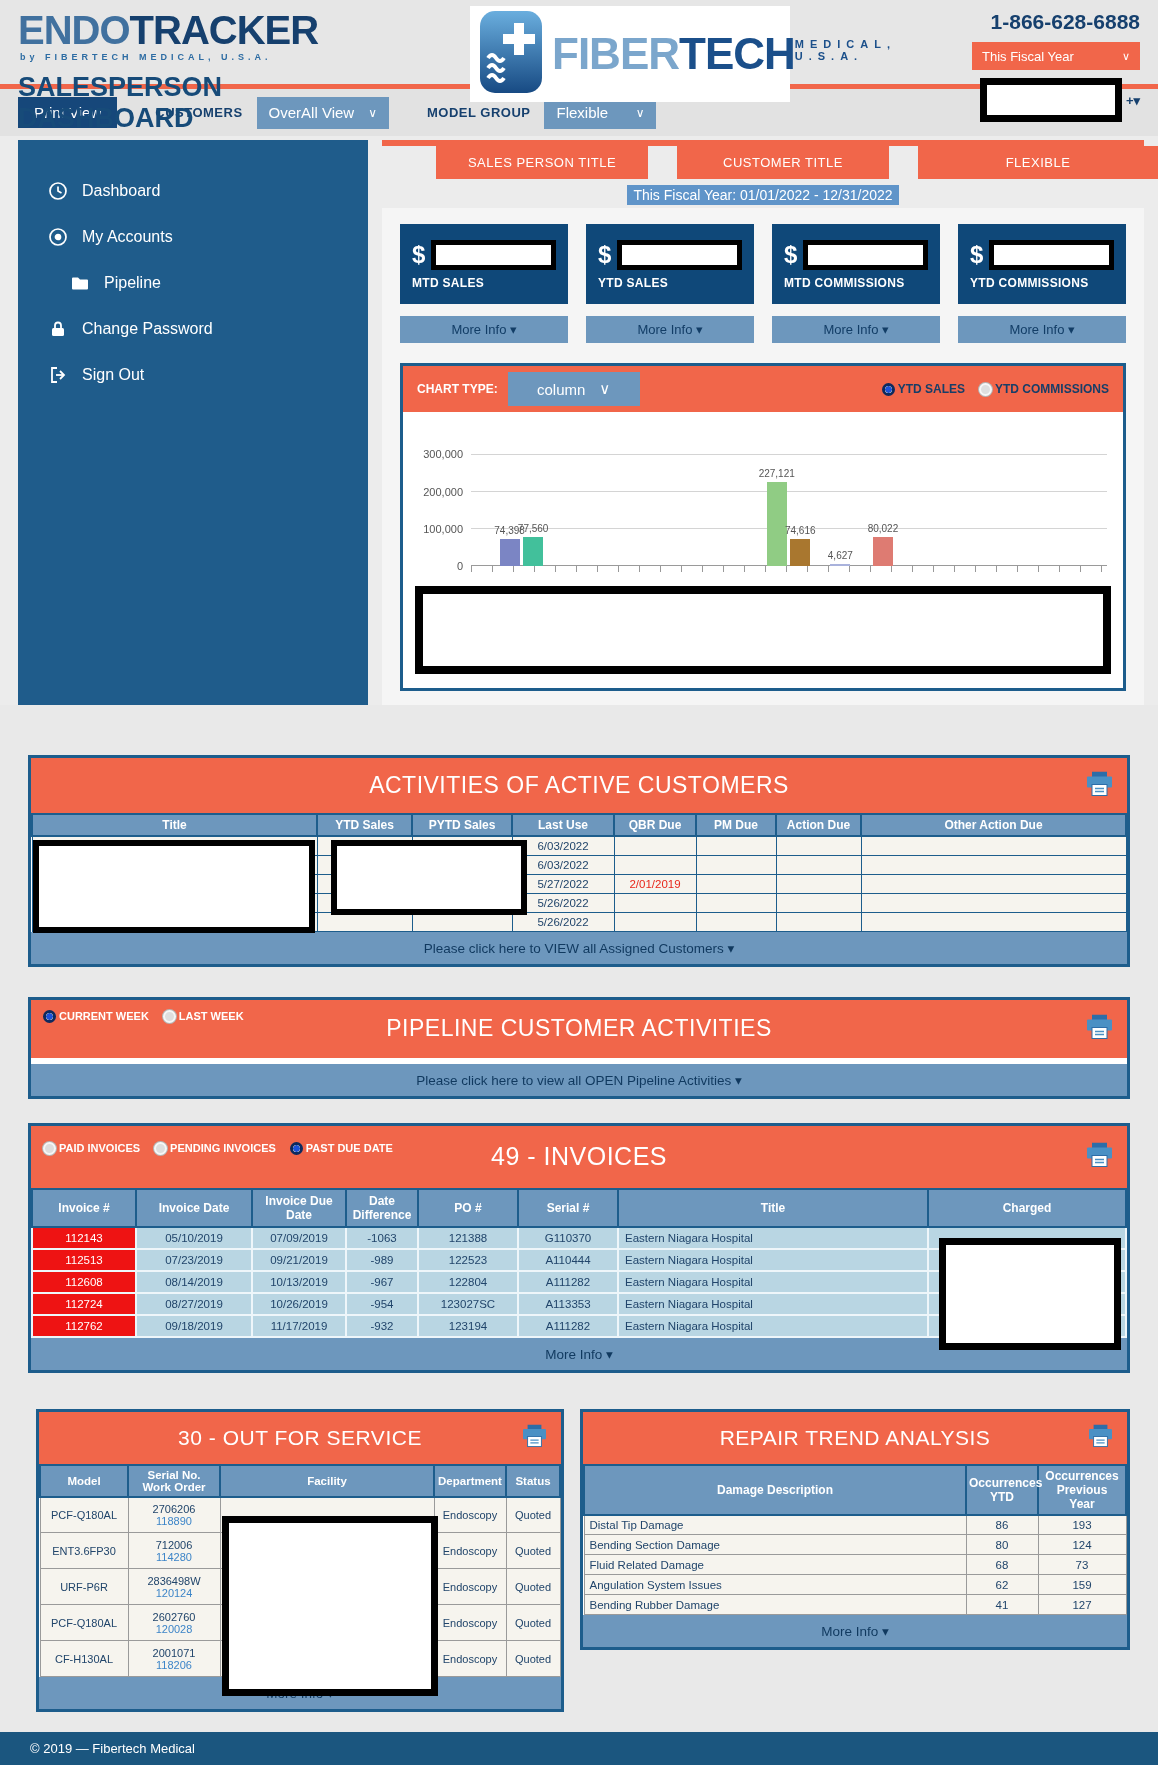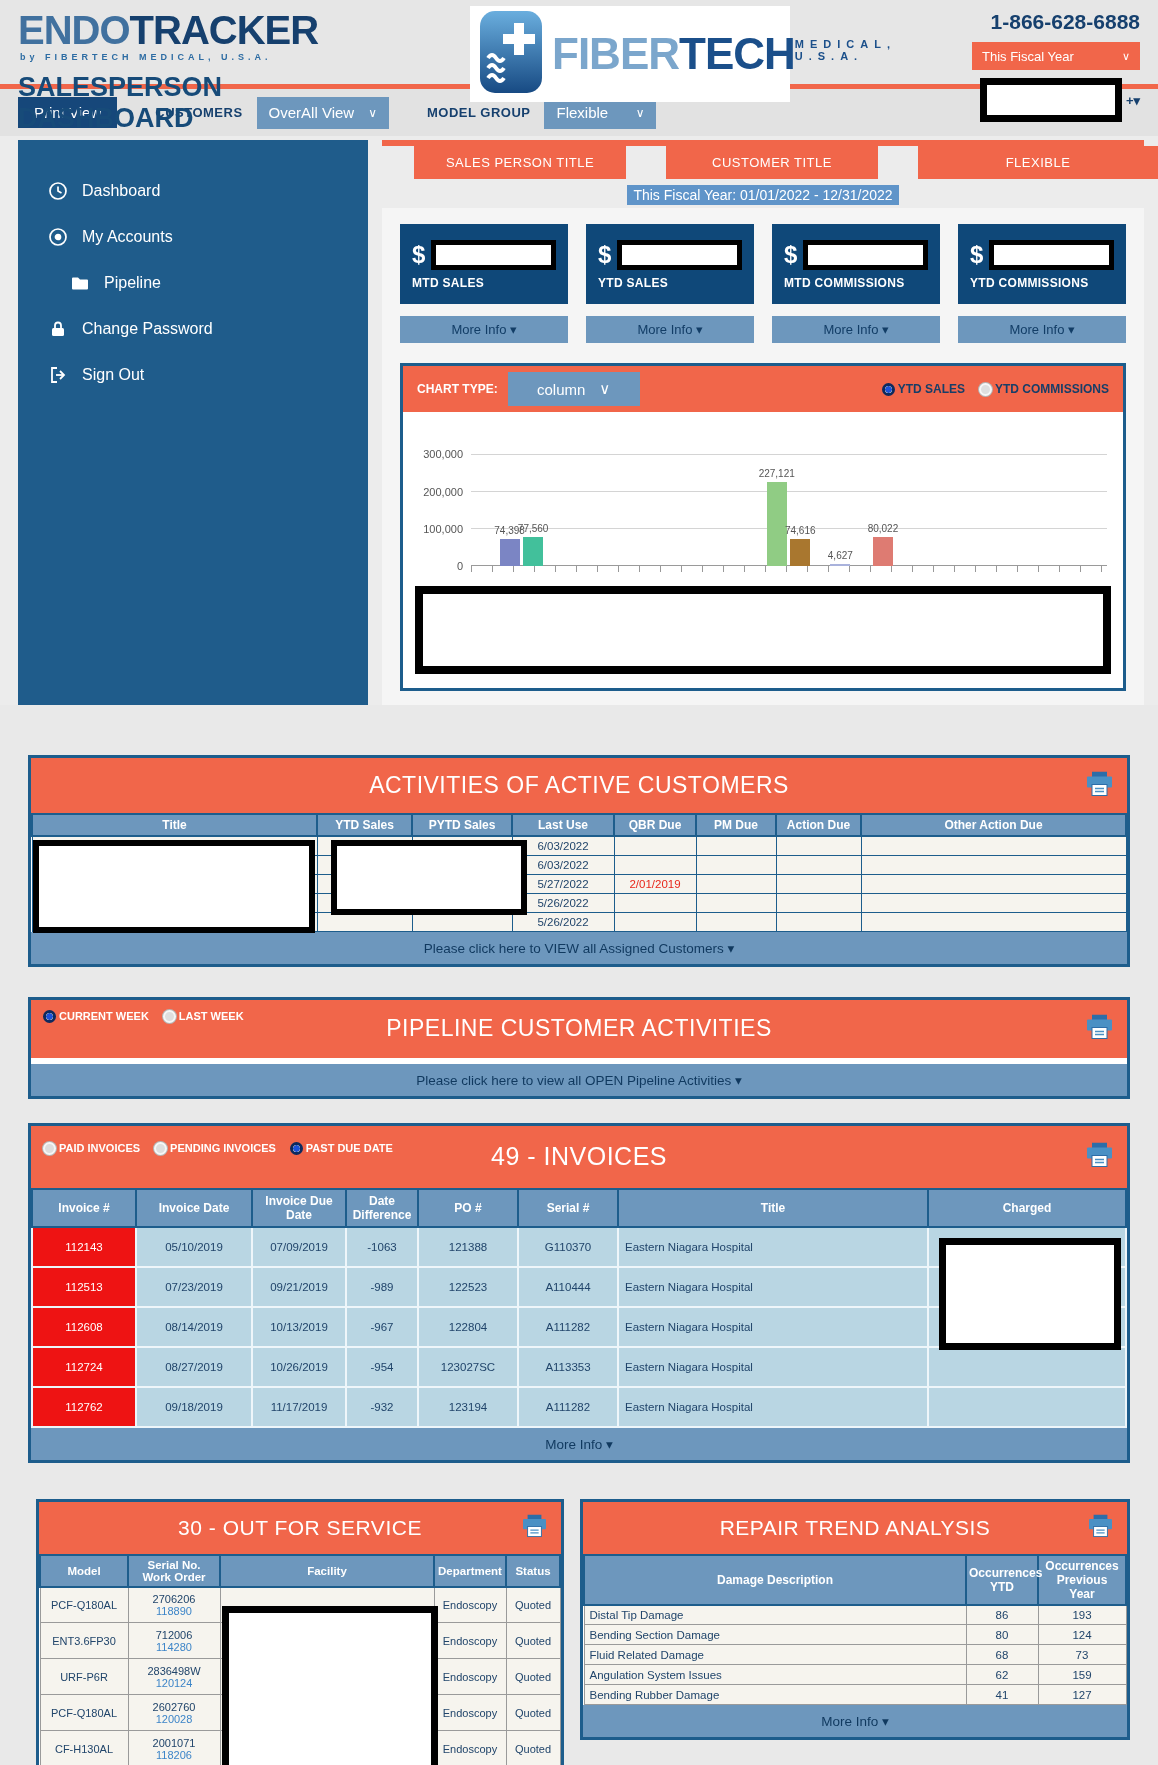--- a/index.html
+++ b/index.html
@@ -37,21 +37,21 @@
   .select-blue .chev { margin-left:auto; padding-left:14px; font-size:12px; }
 
   
   .content { display:flex; padding:4px 14px 0 18px; background:#ececec; }
   .sidebar { flex:0 0 350px; background:#1f5c8b; min-height:538px; padding-top:28px; }
   .side-item { display:flex; align-items:center; gap:14px; color:#fff; font-size:16px; padding:13px 10px 13px 30px; cursor:pointer; }
   .side-item.indent { padding-left:52px; }
   .side-icon { width:20px; height:20px; display:inline-flex; }
   .main { flex:1; margin-left:14px; display:flex; flex-direction:column; }
   .tabs-bar { border-top:6px solid #f1664a; }
-  .tabs { display:flex; gap:40px; justify-content:flex-end; padding-left:20px; }
+  .tabs { display:flex; gap:29px; justify-content:flex-end; padding-left:20px; }
   .tab { flex:0 0 212px; background:#f1664a; color:#fff; font-size:13px; text-align:center; padding:9px 0; cursor:pointer; letter-spacing:.5px; }
   .tab:last-child { flex:1 0 212px; max-width:240px; margin-right:-14px; }
   .fiscal-line { text-align:center; margin:7px 0 4px; }
   .fiscal-line span { background:#5f94c9; color:#fff; font-size:14px; padding:2px 6px; }
   .main-panel { background:#f5f5f5; padding:16px 18px 14px; flex:1; }
 
   
   .kpi-row { display:flex; gap:18px; }
   .kpi { flex:1; display:flex; flex-direction:column; }
   .kpi-card { background:#0f4879; padding:14px 12px 12px; height:80px; display:flex; flex-direction:column; justify-content:center; }
@@ -105,21 +105,21 @@
 
   
   .pipeline { margin-top:30px; }
   .pipeline .panel-header { height:58px; }
   .pipeline-gap { height:6px; background:#fff; }
 
   
   .invoices { margin-top:24px; }
   .invoices .panel-header { height:62px; }
   .invoices th { padding:4px 2px; }
-  .invoices td { background:#b9d6e3; border:2px solid #eef6fa; height:40px; }
+  .invoices td { background:#b9d6e3; border:2px solid #eef6fa; height:22px; }
   .invoices td.inv-num { background:#ee1313; color:#fff; }
   .invoices td.left { text-align:left; padding-left:6px; }
   .inv-redaction { position:absolute; right:6px; top:50px; width:182px; height:112px; border-width:7px; }
 
   
   .bottom-row { display:flex; gap:16px; margin:36px 28px 0 36px; align-items:flex-start; }
   .service { flex:0 0 528px; margin:0; }
   .repair  { flex:1; margin:0; }
   .service .panel-header, .repair .panel-header { height:52px; }
   .service .panel-title, .repair .panel-title { font-size:21px; }

